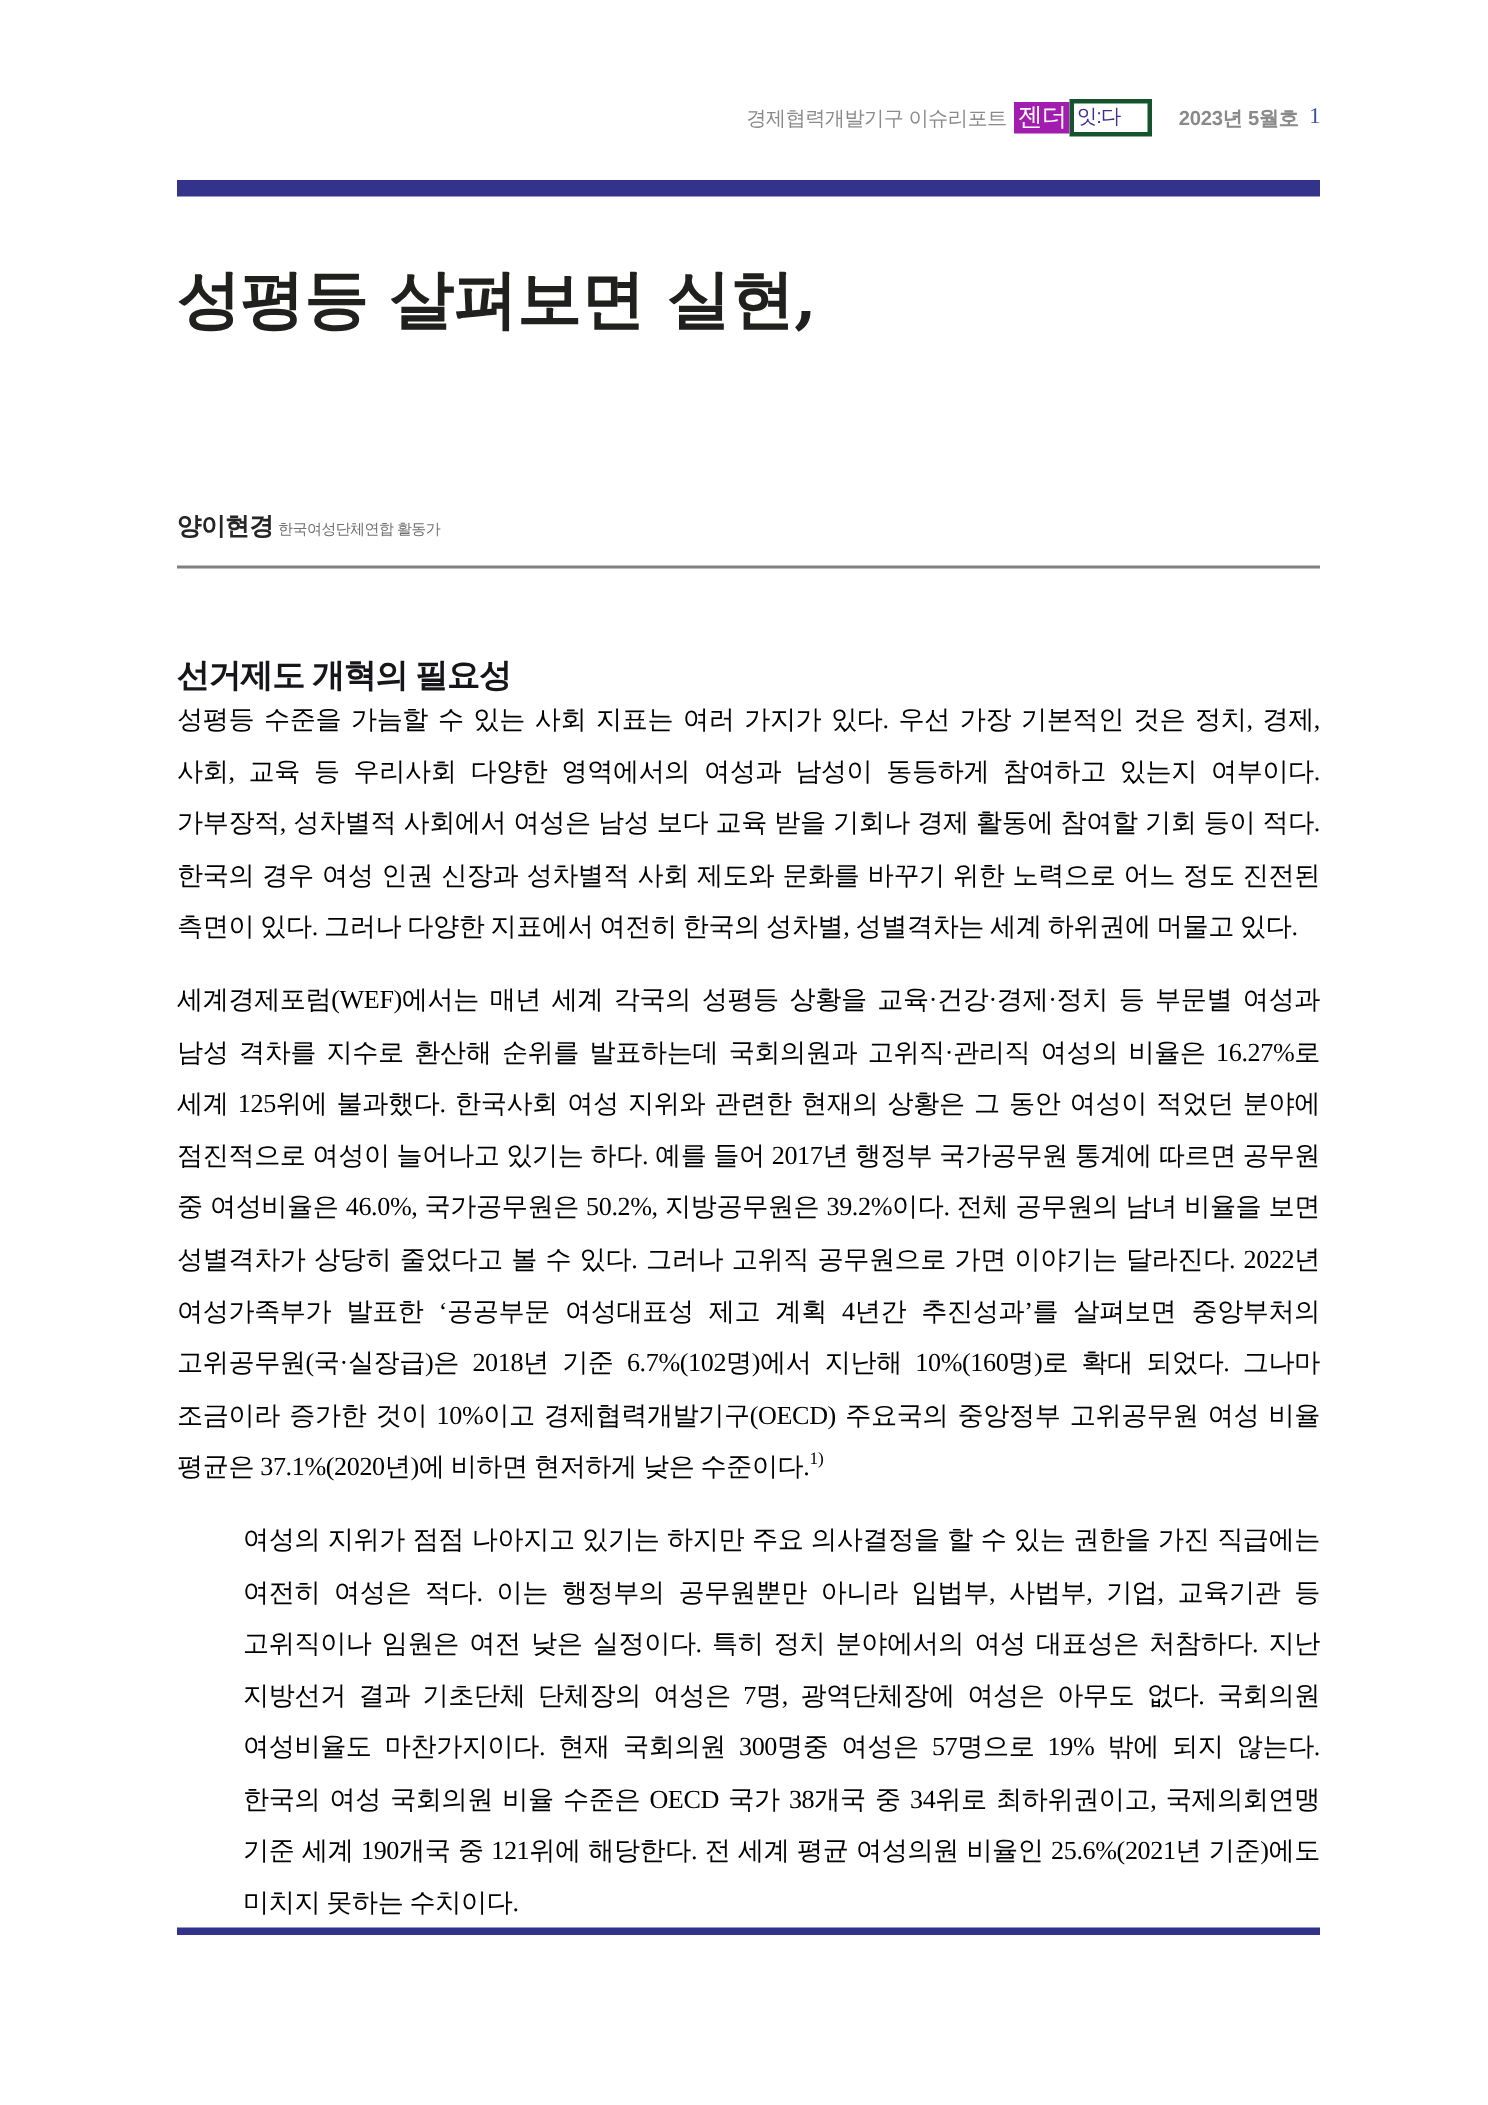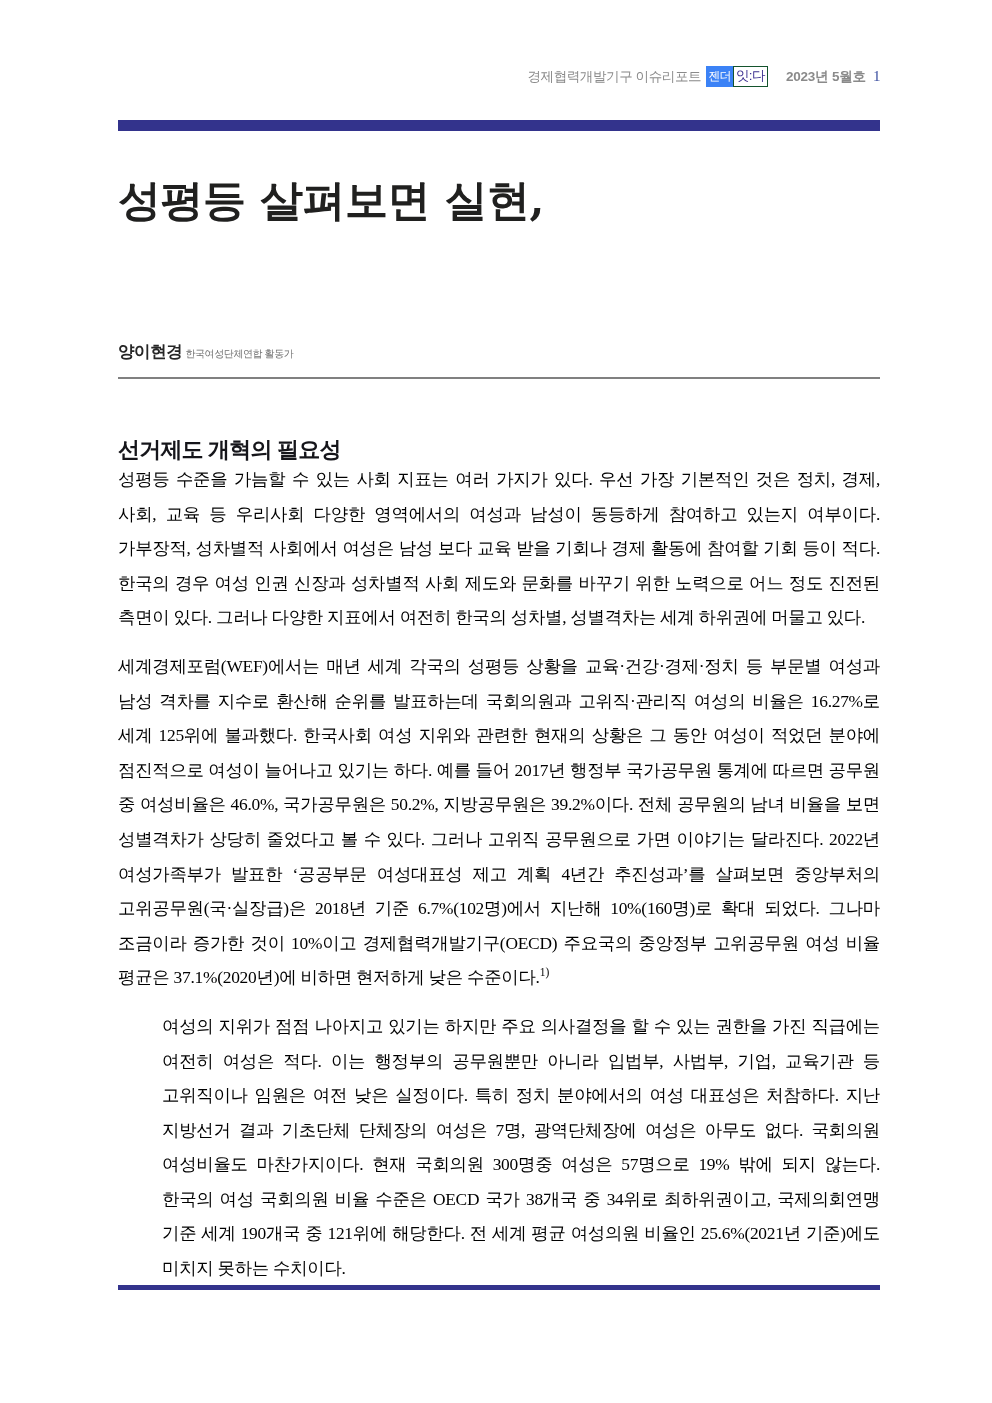--- a/index.html
+++ b/index.html
@@ -46,36 +46,36 @@
   }
   .brand-badge {
     display: inline-block;
     vertical-align: middle;
     margin: 0 6px 0 5px;
     line-height: 0;
     white-space: nowrap;
   }
   .brand-badge .bb-a {
     display: inline-block;
-    background: #3b82f6;
+    background: #a21caf;
     color: #ffffff;
-    font-size: 12px;
+    font-size: 17px;
     line-height: 18px;
     padding: 1px 2px 2px 2px;
     letter-spacing: -0.6px;
     vertical-align: middle;
   }
   .brand-badge .bb-b {
     display: inline-block;
     background: #ffffff;
     color: #3b2f8f;
-    border: 1px solid #14532d;
+    border: 3px solid #14532d;
     font-size: 13.5px;
     line-height: 18px;
-    padding: 0px 2px 1px 2px;
+    padding: 0px 18px 1px 2px;
     letter-spacing: -0.6px;
     vertical-align: middle;
   }
   .running-header .hdr-issue {
     display: inline-block;
     vertical-align: middle;
     margin-left: 12px;
     letter-spacing: -0.2px;
     font-weight: bold;
   }
@@ -123,20 +123,21 @@
     font-family: "Liberation Sans", "DejaVu Sans", sans-serif;
     font-size: 15.5px;
     line-height: 22px;
     letter-spacing: -0.4px;
     white-space: nowrap;
   }
   .byline .author-name {
     font-weight: 700;
     color: #262626;
     font-size: 16.5px;
+    font-family: Liberation Serif, serif;
   }
   .byline .author-affil {
     color: #6f6f6f;
     font-size: 10px;
     margin-left: 3px;
   }
 
   .rule-gray {
     position: absolute;
     left: 118px;

